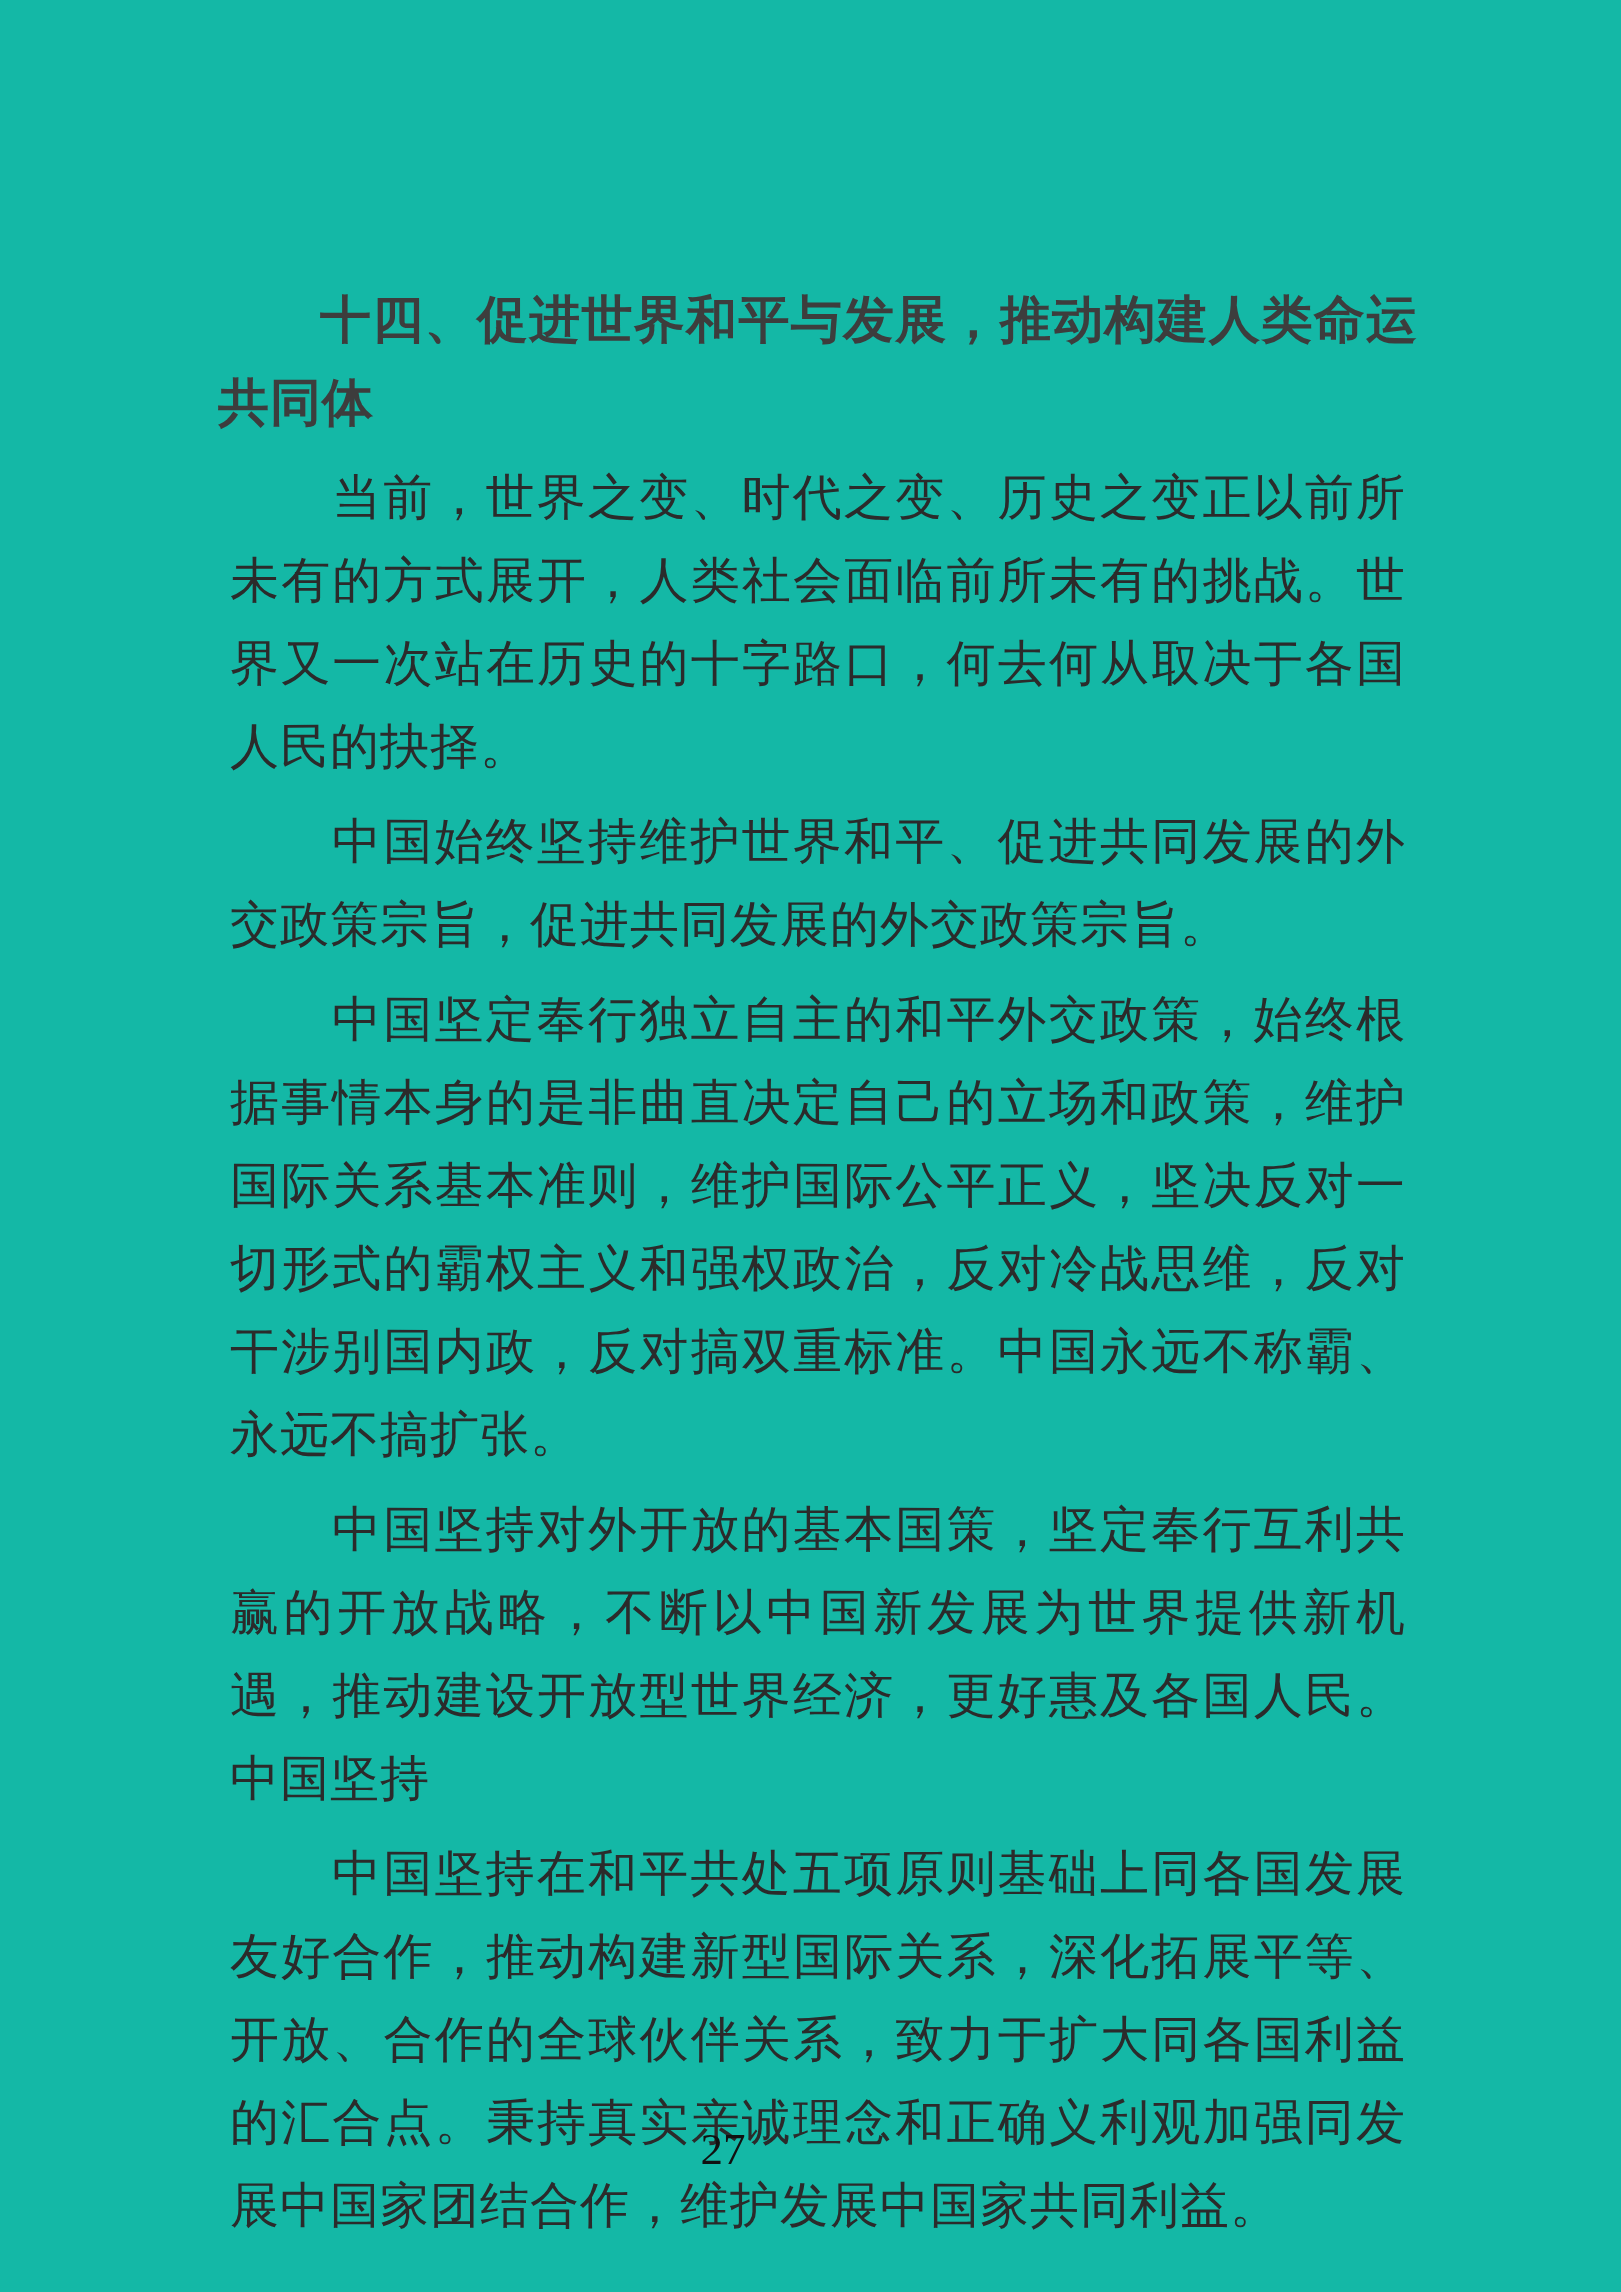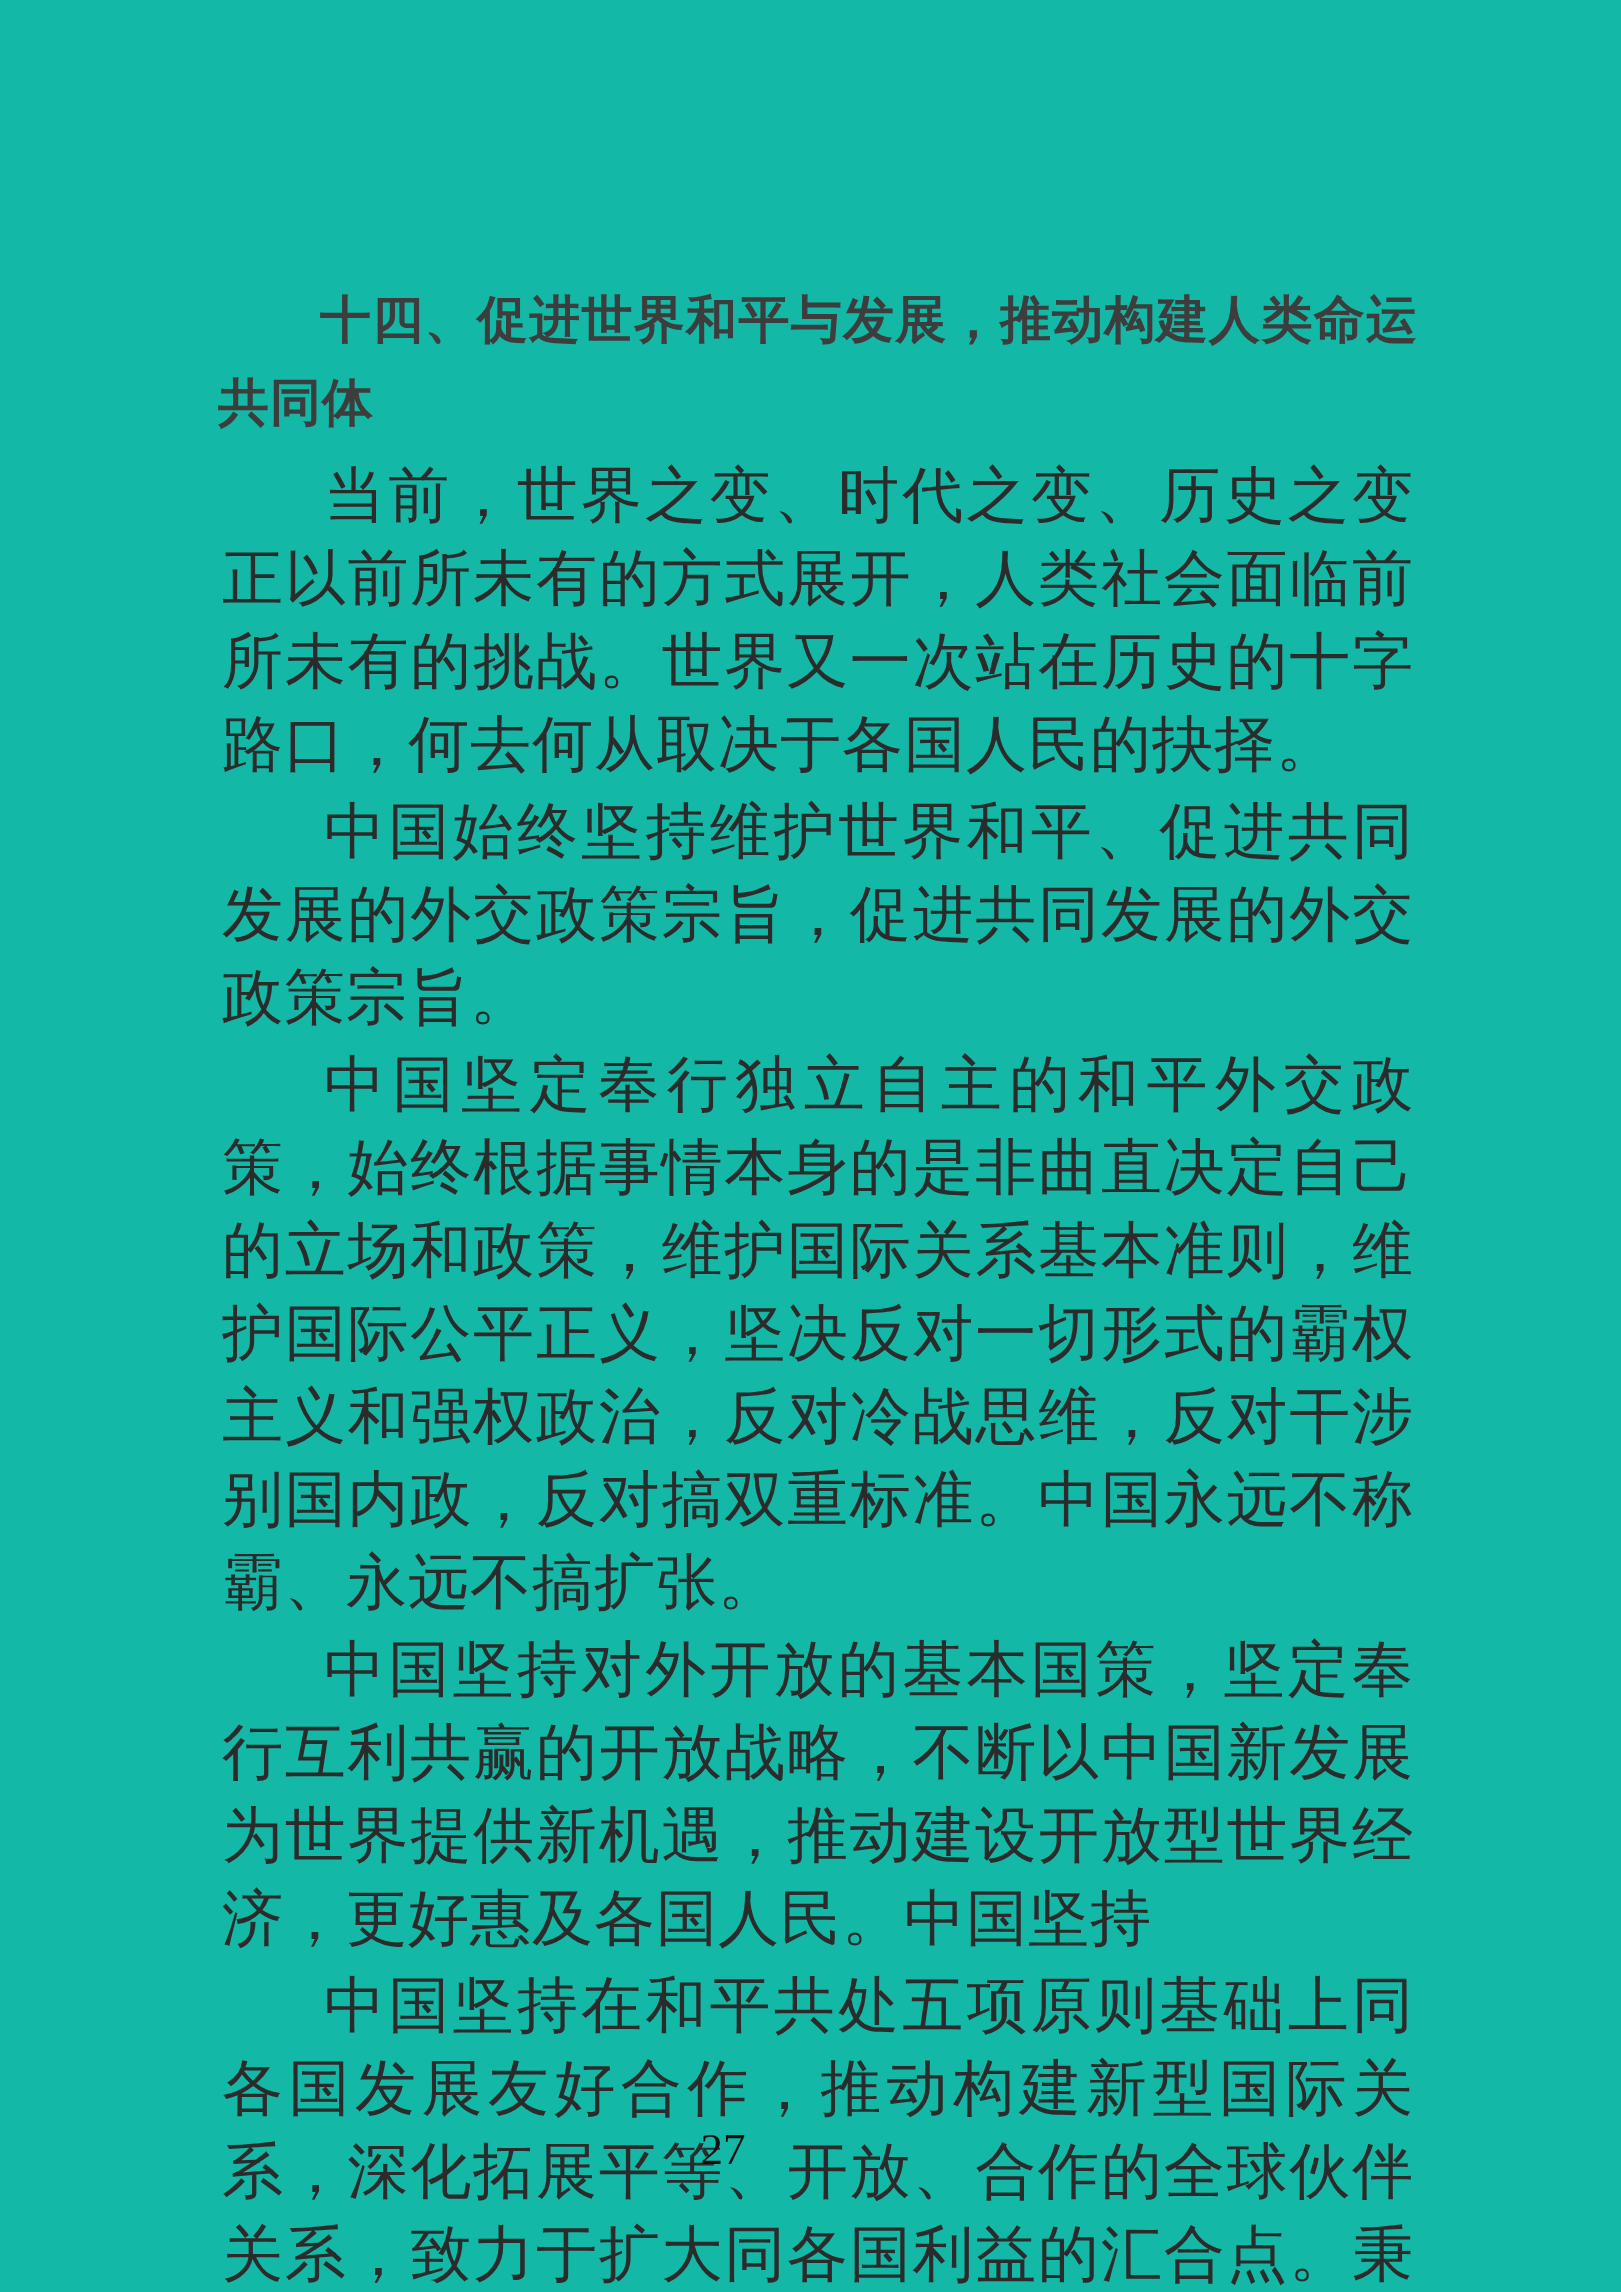--- a/index.html
+++ b/index.html
@@ -25,23 +25,23 @@
     font-family: "Liberation Sans", "DejaVu Sans", sans-serif;
     font-weight: bold;
     font-size: 51px;
     line-height: 83px;
     color: #3d3d3d;
     text-align: justify;
     text-indent: 102px;
     letter-spacing: 1px;
   }
   .para {
-    margin: 4px;
+    margin: 12px;
     font-family: "Liberation Serif", "DejaVu Serif", serif;
-    font-size: 61px;
+    font-size: 49px;
     line-height: 83px;
     color: #2b2b2b;
     text-align: justify;
     text-justify: inter-character;
     text-indent: 102px;
     letter-spacing: 1px;
   }
   .page-number {
     position: absolute;
     left: 0;

